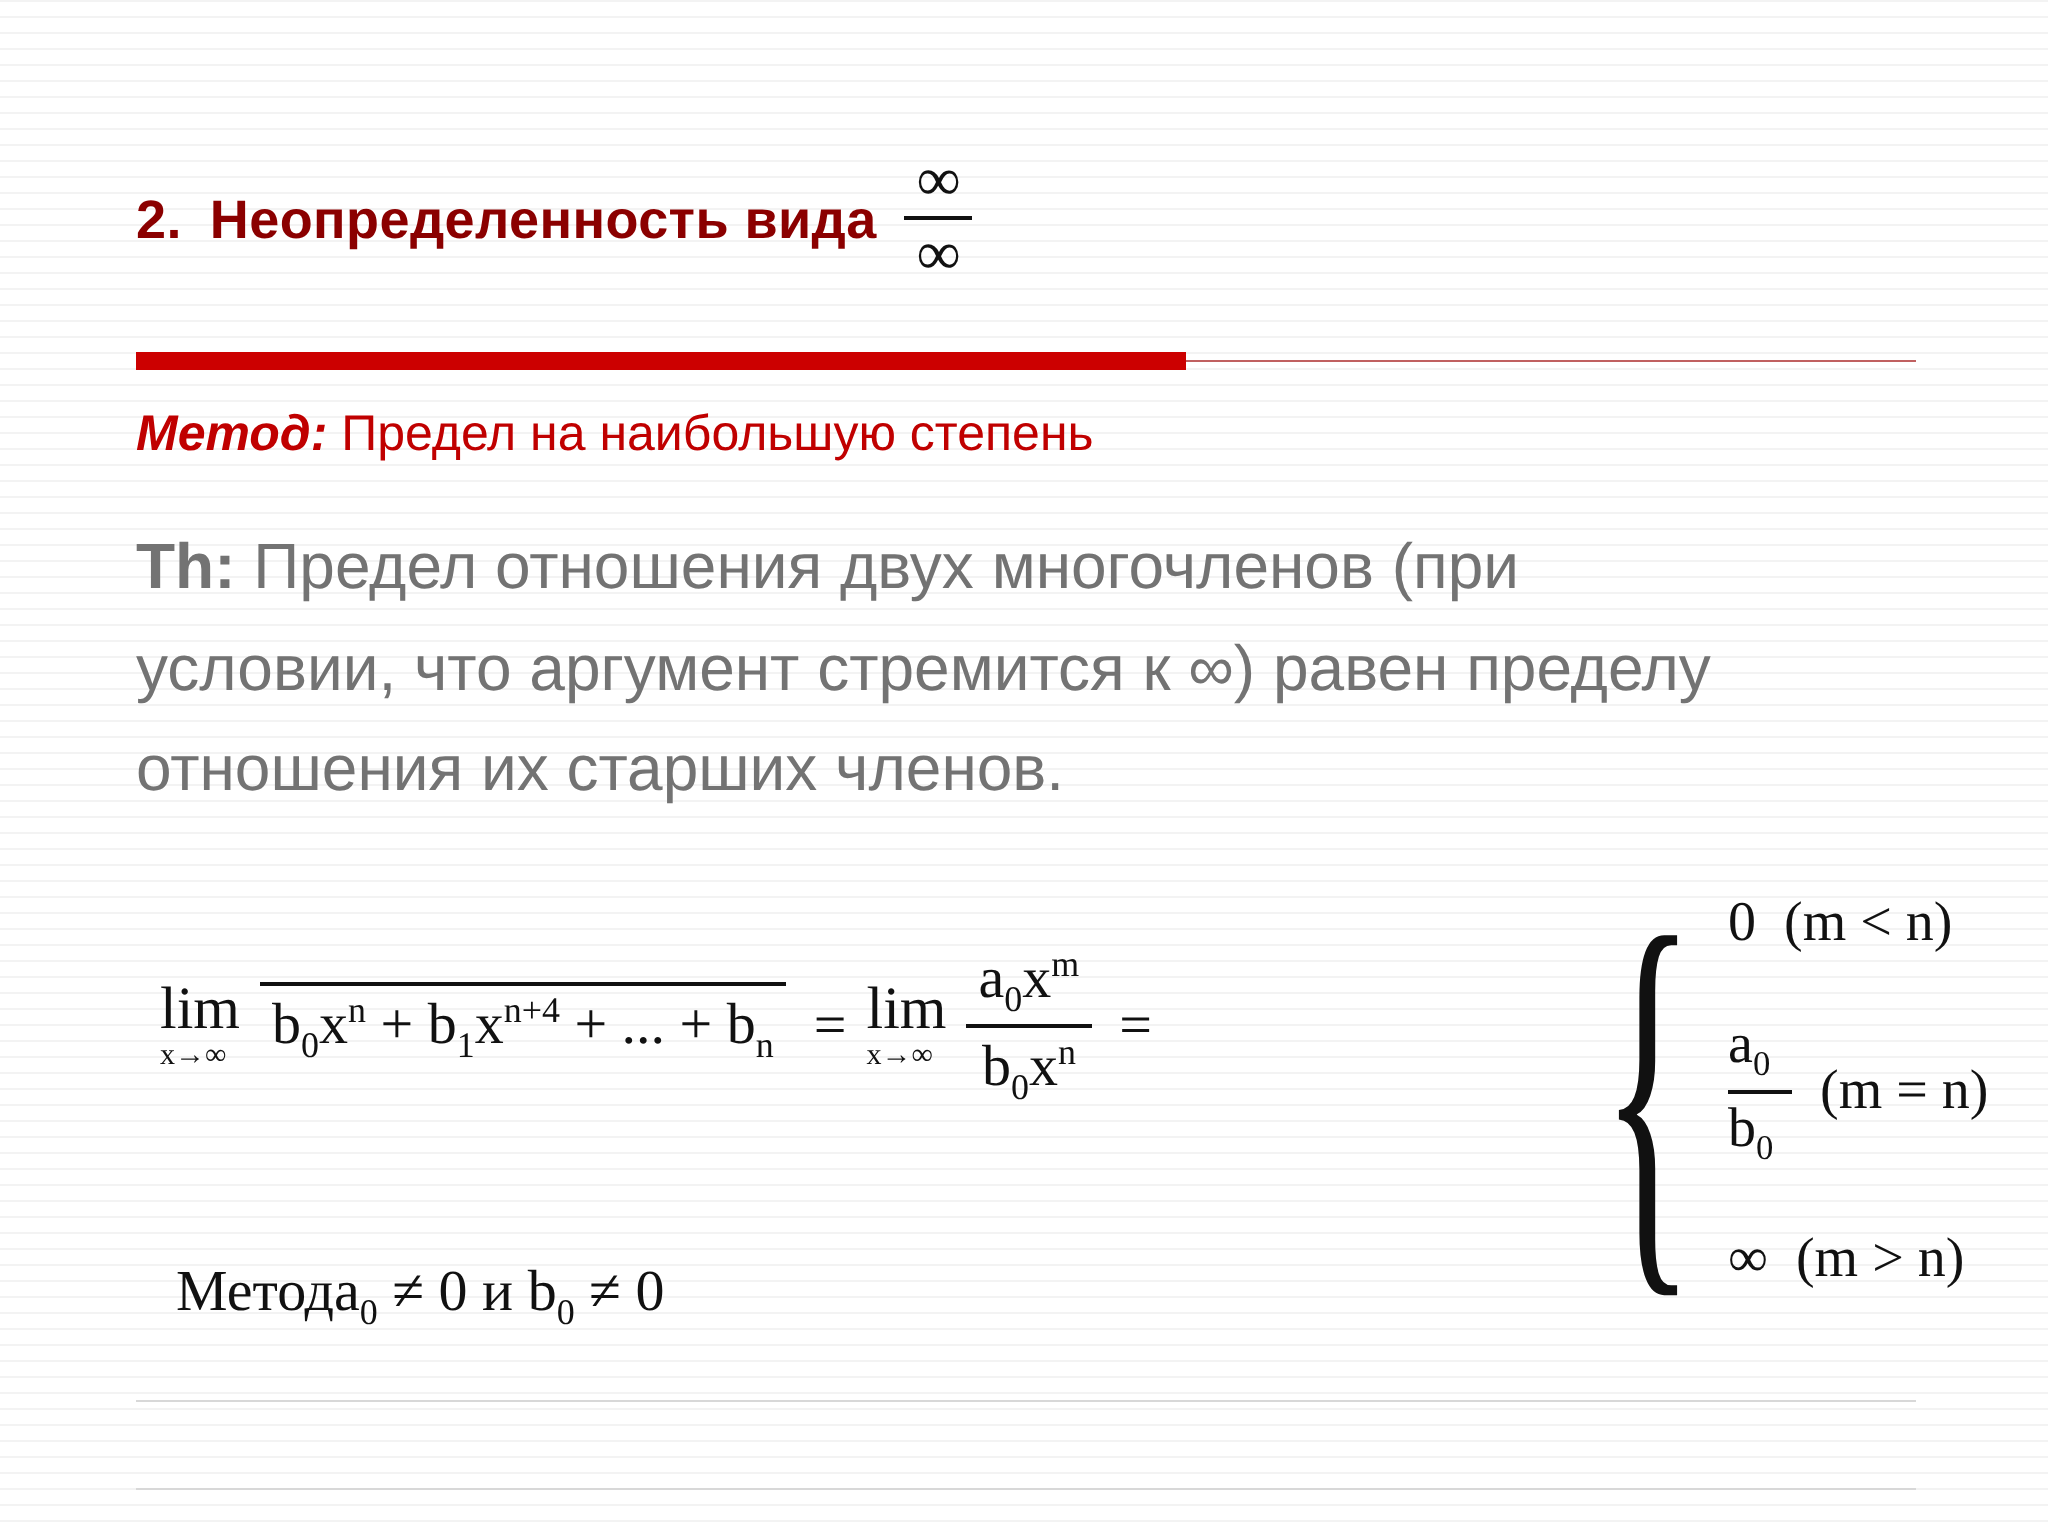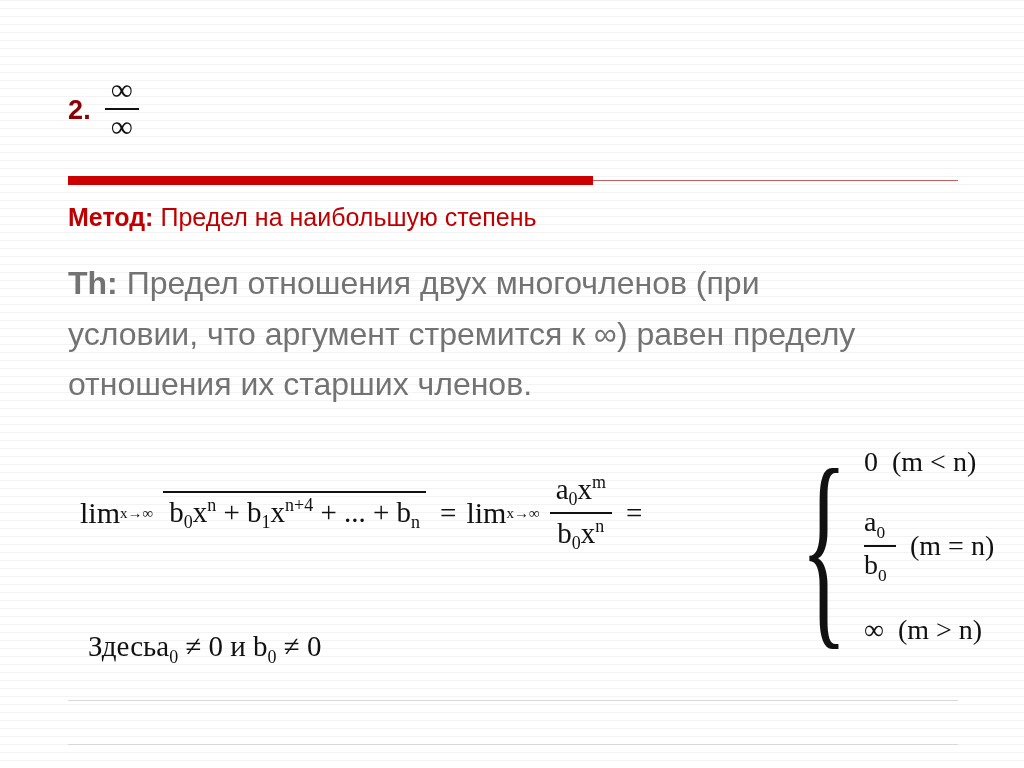--- a/index.html
+++ b/index.html
@@ -103,20 +103,21 @@
     width: 880px;
     color: #B00000;
   }
   .line-method {
     font-size: 25px;
     color: #C00000;
     margin-bottom: 26px;
   }
   .line-method .kw {
     font-weight: bold;
+    font-style: italic;
   }
   .theorem {
     font-size: 32px;
     color: #737373;
     line-height: 1.58;
     max-width: 790px;
   }
   .theorem .kw {
     font-weight: bold;
   }
@@ -135,22 +136,22 @@
   .main-eq {
     position: absolute;
     left: 10px;
     top: 30px;
     display: flex;
     align-items: center;
     font-size: 29px;
   }
   .lim {
     display: inline-flex;
-    flex-direction: row;
-    align-items: center;
+    flex-direction: column;
+    align-items: flex-start;
     line-height: 1;
     margin-right: 6px;
   }
   .lim .lim-top { font-size: 30px; }
   .lim .lim-sub { font-size: 15px; margin-top: 1px; }
 
   .frac {
     display: inline-flex;
     flex-direction: column;
     align-items: center;
@@ -235,20 +236,21 @@
 </style>
 </head>
 <body>
 
 <div class="slide-bg"></div>
 
 <div class="slide">
 
   <div class="title-row">
     <span class="title-text">2.</span>
+    <span class="title-text">Неопределенность вида</span>
     <span class="inf-frac">
       <span class="num">∞</span>
       <span class="bar"></span>
       <span class="den">∞</span>
     </span>
   </div>
 
   <div class="rule-wrap">
     <div class="rule-thin"></div>
     <div class="rule-thick"></div>
@@ -325,21 +327,21 @@
 
         <div class="case-row">
           <span>∞</span>
           <span>(m &gt; n)</span>
         </div>
 
       </div>
     </div>
 
     <div class="here-line">
-      <span>Здесь</span><span>a</span><sub class="sm">0</sub>
+      <span>Метод</span><span>a</span><sub class="sm">0</sub>
       <span>≠ 0</span>
       <span>и</span>
       <span>b</span><sub class="sm">0</sub>
       <span>≠ 0</span>
     </div>
 
   </div>
 
   <div class="bottom-rule" style="top:700px"></div>
   <div class="bottom-rule" style="top:744px"></div>

